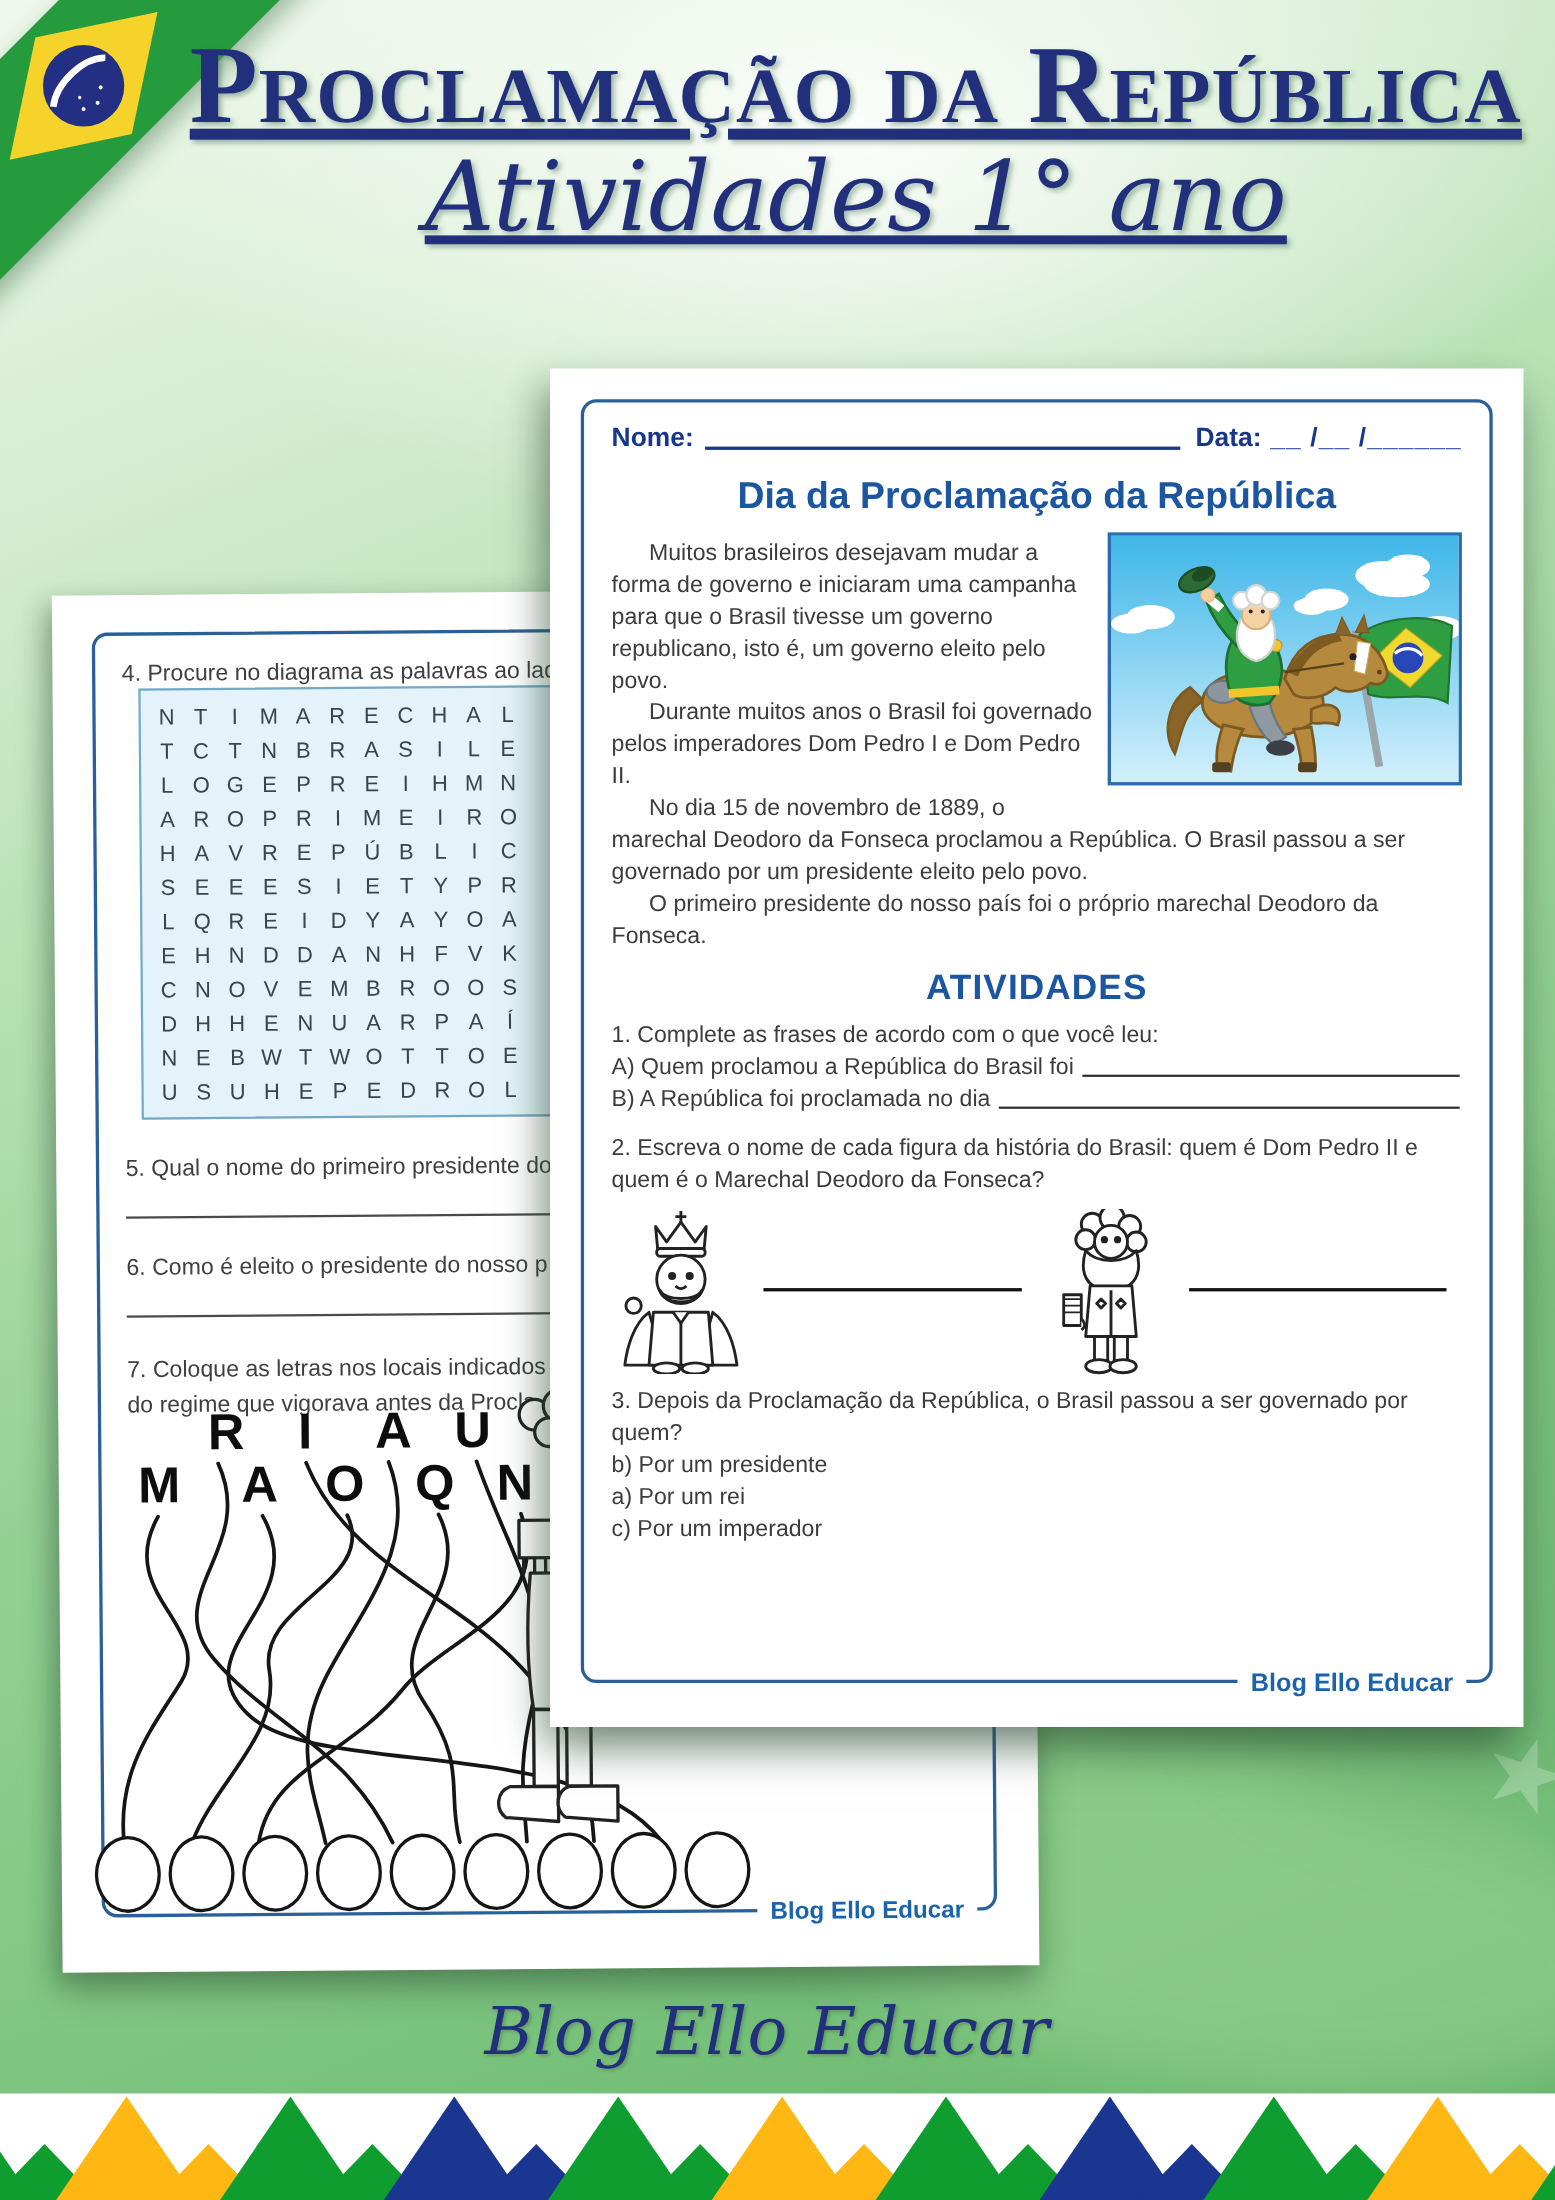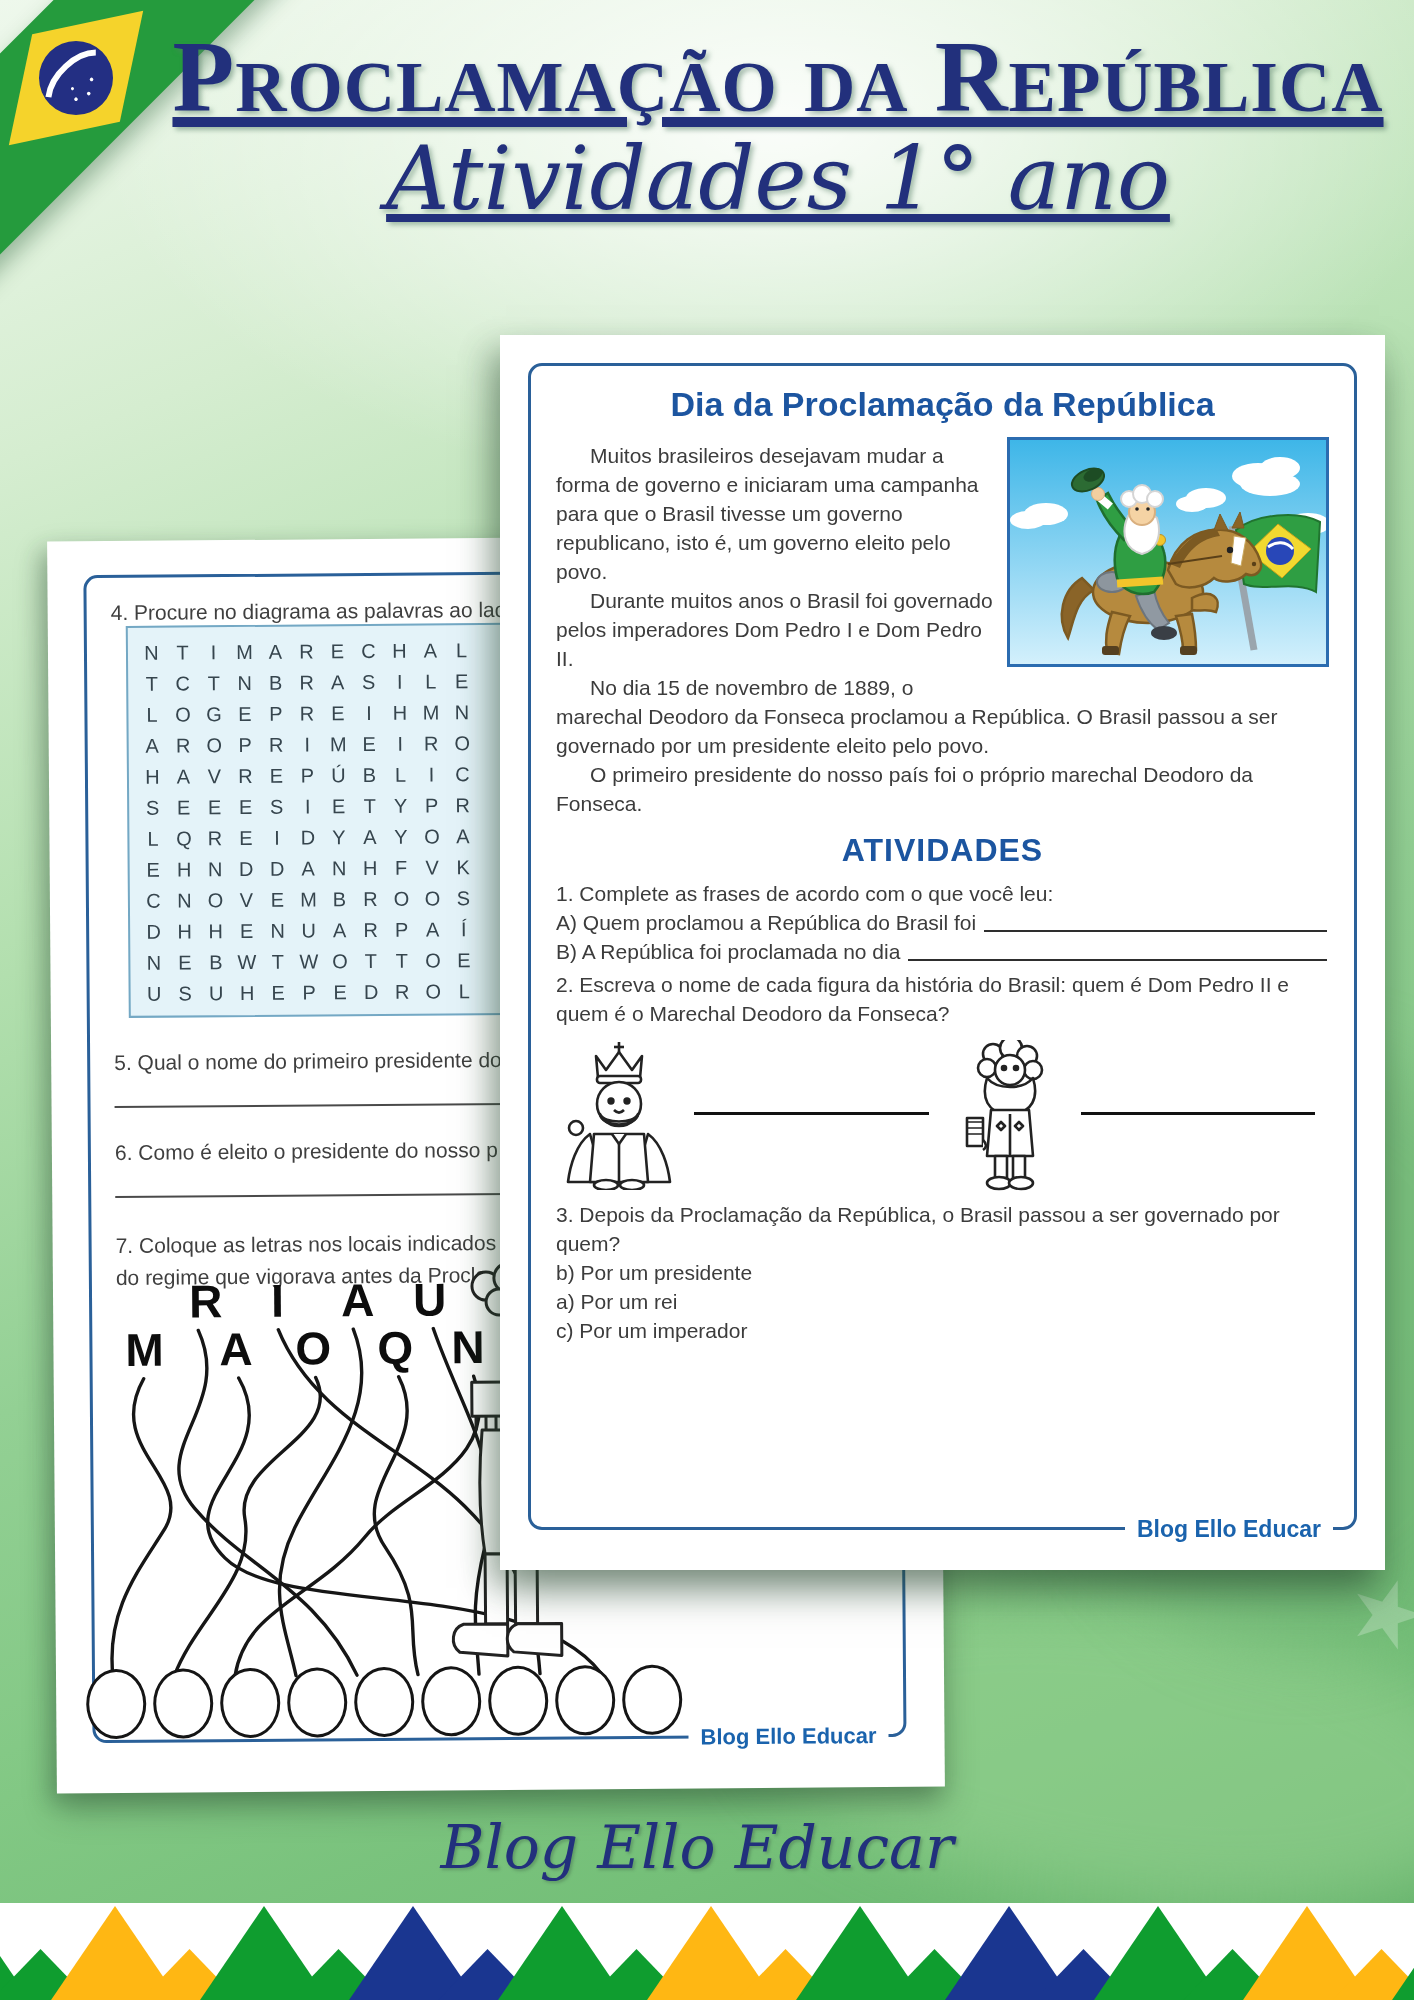--- a/index.html
+++ b/index.html
@@ -38,21 +38,21 @@
   .date-blanks{margin-left:8px;letter-spacing:1px;}
   .fp-h1{text-align:center;font-size:31px;line-height:40px;font-weight:bold;color:var(--heading-blue);}
   .fp-h2{text-align:center;font-size:34px;line-height:46px;font-weight:bold;color:var(--heading-blue);margin-bottom:14px;}
   .story p{margin:0;text-indent:34px;}
   .illu-box{float:right;width:316px;height:224px;border:3px solid #2b6cb0;margin:-4px 0 10px 14px;
     background:#bfe9fa;}
   .activities-title{text-align:center;font-size:32px;font-weight:bold;letter-spacing:1px;
     color:var(--heading-blue);margin:18px 0 14px;}
   .q-line{display:flex;align-items:flex-end;}
   .fill-line{flex:1;border-bottom:2.5px solid #2e2e2e;margin:0 2px 5px 8px;}
-  .q2{margin-top:4px;}
+  .q2{margin-top:16px;}
   .fig-row{display:flex;align-items:flex-start;margin:12px 4px 4px;height:152px;}
   .ans-line{flex:1;height:3px;background:#111;margin-top:72px;}
   .ans-line.first{margin-left:16px;margin-right:28px;}
   .ans-line.second{margin-left:20px;margin-right:10px;}
   .q3{margin-top:8px;}
   .sheet-footer{position:absolute;font-weight:bold;color:var(--brand-blue);background:#fff;
     padding:0 12px;font-size:23px;line-height:24px;}
   .sheet-front .sheet-footer{right:52px;bottom:29px;}
   .sheet-back .sheet-footer{right:56px;bottom:39px;font-size:22px;}
   
@@ -335,20 +335,26 @@
           <div class="ans-circle"></div>
         </div>
 
       <span class="sheet-footer">Blog Ello Educar</span>
     </div>
   </div>
 
   <div class="sheet sheet-front">
     <div class="inner-border"></div>
     <div class="front-content">
+      <div class="name-row">
+        <span>Nome:</span>
+        <span class="name-fill"></span>
+        <span>Data:</span>
+        <span class="date-blanks">__ /__ /______</span>
+      </div>
 
       <div class="fp-h2">Dia da Proclamação da República</div>
 
       <div class="story">
 
         <svg class="illu-box" width="316" height="224" viewBox="0 0 316 224" preserveAspectRatio="none">
           <defs>
             <linearGradient id="skyg" x1="0" y1="0" x2="0" y2="1">
               <stop offset="0" stop-color="#3eb6e8"></stop>
                 <stop offset="1" stop-color="#d3f0fc"></stop>

